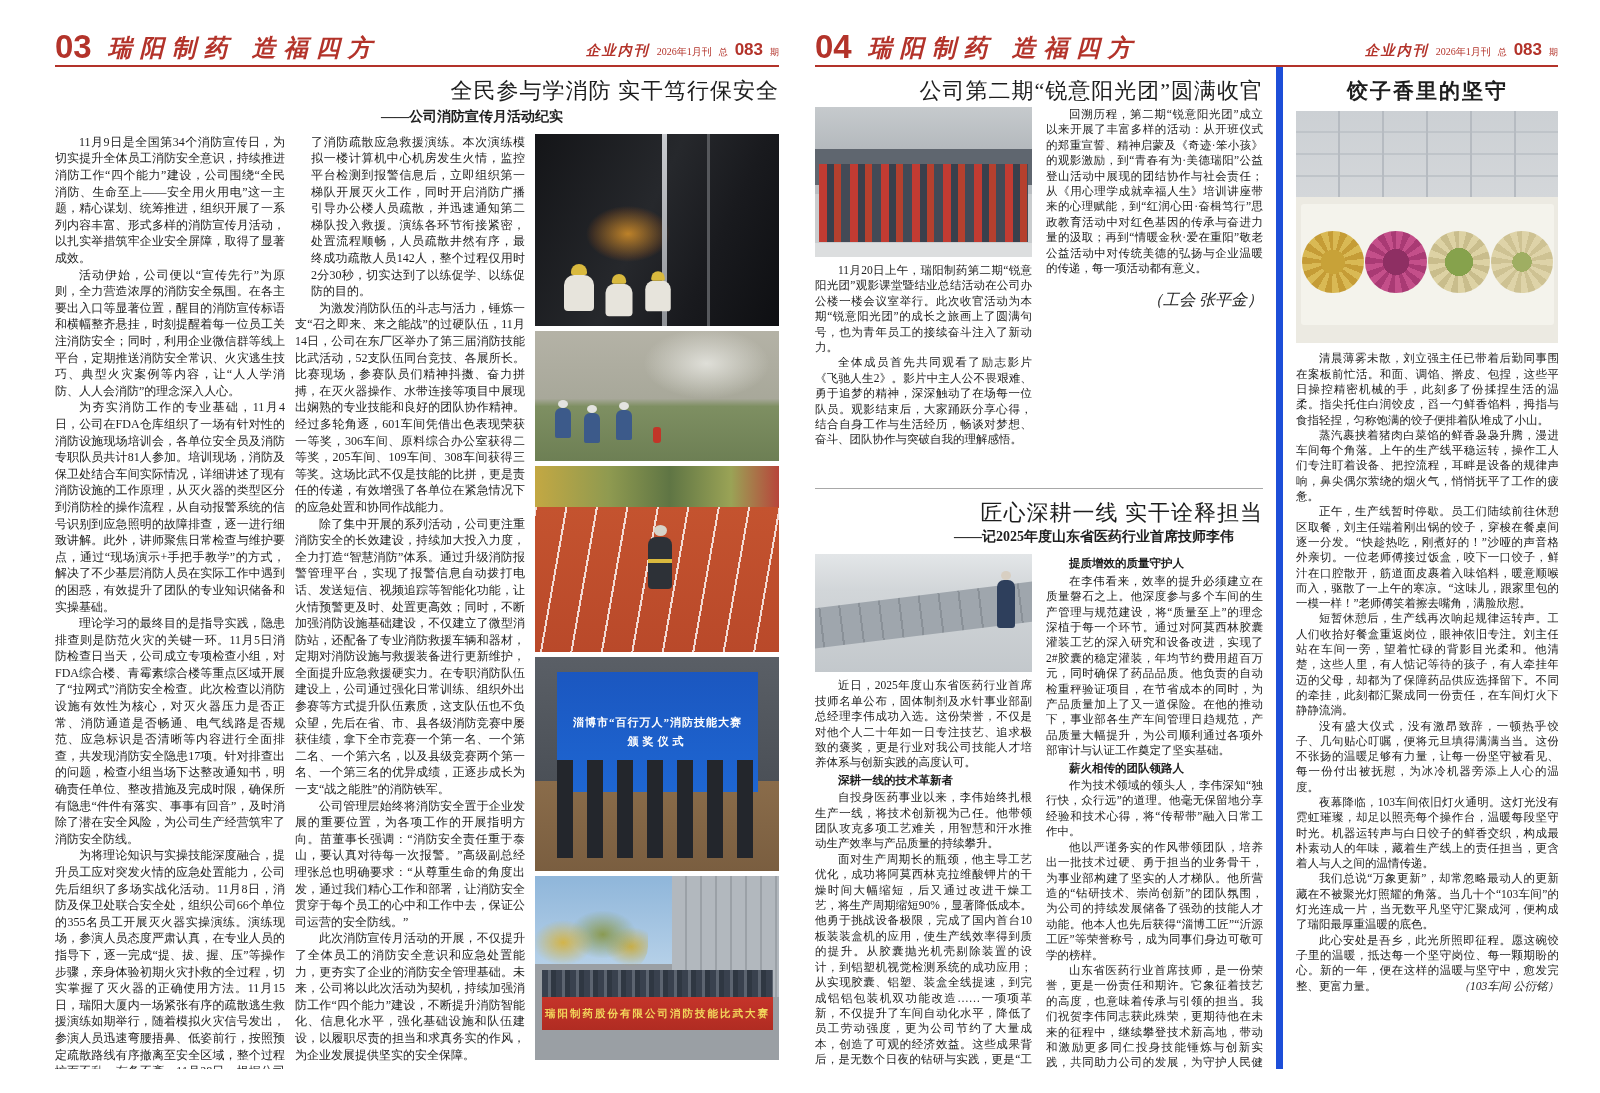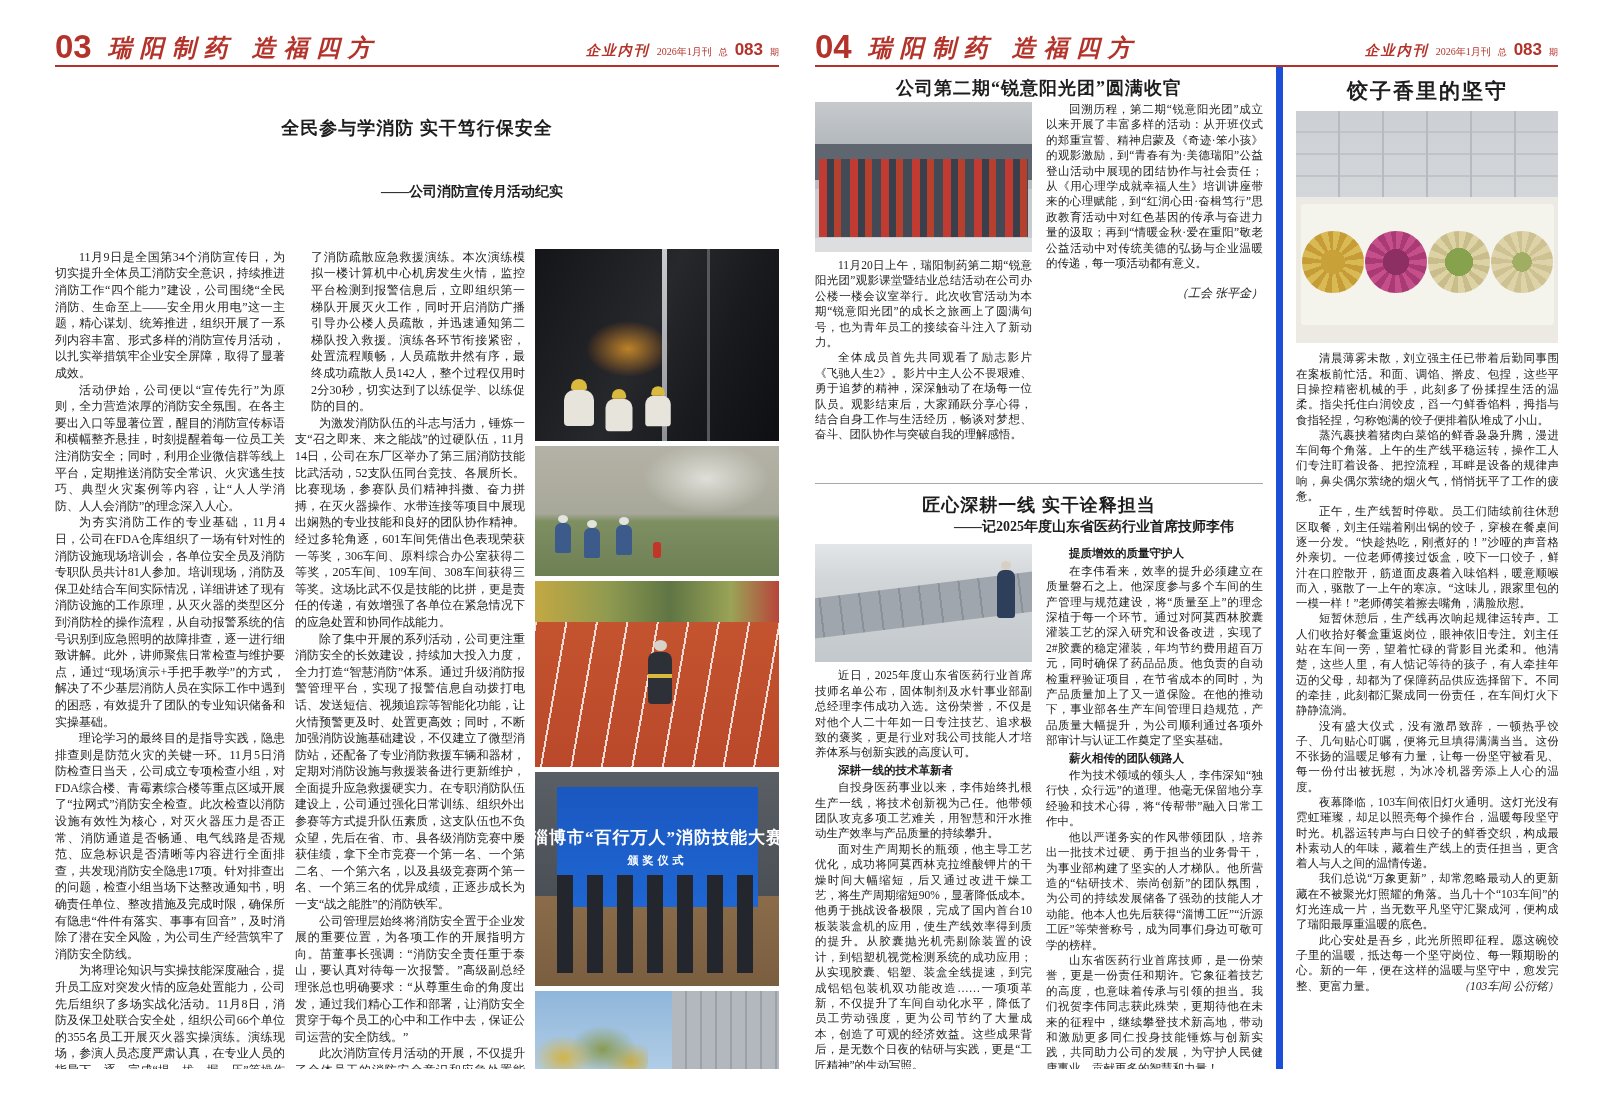--- a/index.html
+++ b/index.html
@@ -2,43 +2,43 @@
 <html><head>
 <meta charset="utf-8">
 <style>
   html,body { margin:0; padding:0; background:#ffffff; }
   body {
     width:1600px; height:1093px; overflow:hidden;
     font-family:"Liberation Serif", serif; color:#1d1d1d;
   }
   .spread { display:flex; box-sizing:border-box; height:100%; padding:34px 42px 24px 55px; gap:36px; }
   .page { display:flex; flex-direction:column; box-sizing:border-box; overflow:hidden; }
-  .page-left  { width:725px;gap:40px; }
+  .page-left  { width:725px; }
   .page-right { width:744px; }
 
   
   .page-header { display:flex; align-items:flex-end; border-bottom:2px solid #b3332a; padding-bottom:5px; flex:0 0 auto; }
   .page-no { font-family:"Liberation Sans", sans-serif; font-size:33px; font-weight:bold; color:#b3332a; line-height:.8; margin-right:16px; }
   .masthead { color:#b3332a; font-weight:bold; font-style:italic; font-size:24px; letter-spacing:8px; line-height:1; white-space:nowrap; }
   .masthead-2 { margin-left:16px; }
   .header-right { margin-left:auto; color:#b3332a; display:flex; align-items:baseline; gap:7px; white-space:nowrap; }
   .journal-label { font-size:14px; font-weight:bold; font-style:italic; letter-spacing:2px; }
   .issue-month { font-size:10px; }
   .issue-affix { font-size:9px; }
   .issue-number { font-family:"Liberation Sans", sans-serif; font-size:17px; font-weight:bold; line-height:.8; }
 
   
-  .art-title { text-align:center; font-size:18px; font-weight:bold; letter-spacing:1px; margin:10px 0 2px; line-height:1.25; }
+  .art-title { text-align:right; font-size:22px; font-weight:normal; letter-spacing:1px; margin:10px 0 2px; line-height:1.25; }
   .art-subtitle { text-align:center; font-size:14px; font-weight:bold; margin:1px 0 8px; padding-left:110px; }
   .subhead { font-size:12px; font-weight:bold; text-indent:2em; line-height:16px; margin:2px 0; }
 
   
   p.body-p { margin:0; text-align:justify; text-indent:2em; font-size:12px; line-height:16.6px; }
   p.cont { text-indent:0;margin-left:16px; }
-  .byline { text-align:right; font-style:italic; font-size:12px; margin-top:14px; }
+  .byline { text-align:right; font-style:italic; font-size:16px; margin-top:14px; }
   .byline-inline { text-align:right; font-style:italic; font-size:11.5px; margin-top:-15px; }
 
   
   .p3-cols { display:flex; gap:10px; flex:1; overflow:hidden; }
   .p3-col { width:230px; flex:0 0 auto; overflow:hidden; }
   .photo-col { width:245px; flex:0 0 auto; display:flex; flex-direction:column; gap:5px; overflow:hidden; }
 
   .ph { position:relative; width:100%; overflow:hidden; flex:0 0 auto; }
 
   
@@ -67,21 +67,21 @@
       repeating-linear-gradient(100deg, rgba(255,255,255,.8) 0 2px, transparent 2px 30px),
       linear-gradient(#c4532f, #b9492a); }
   .runner { position:absolute; left:46%; top:38%; width:24px; height:52px; border-radius:8px 8px 4px 4px; background:#2d3137; }
   .runner:before { content:""; position:absolute; left:6px; top:-12px; width:13px; height:11px; border-radius:50%; background:#d7d3c8; }
   .runner:after { content:""; position:absolute; left:0; top:22px; width:24px; height:4px; background:#d9b93e; }
 
   
   .ph-award { height:214px; background:linear-gradient(#5a5f66 0%, #4b5057 58%, #8a6c4a 58%, #7a5e40 100%); }
   .ph-award .screen { position:absolute; left:9%; top:7%; width:82%; height:56%; background:linear-gradient(#1b57c0,#1e66d2);
       display:flex; flex-direction:column; align-items:center; justify-content:center; gap:4px; }
-  .screen-line1 { color:#fff; font-weight:bold; font-size:17px; letter-spacing:1px; white-space:nowrap; }
+  .screen-line1 { color:#fff; font-weight:bold; font-size:11px; letter-spacing:1px; white-space:nowrap; }
   .screen-line2 { color:#fff; font-weight:bold; font-size:11px; letter-spacing:4px; }
   .ph-award .figs { position:absolute; left:6%; bottom:6%; width:88%; height:46%;
       background:repeating-linear-gradient(90deg, transparent 0 7px, #23262c 7px 23px, transparent 23px 30px); }
 
   
   .ph-banner { height:184px; background:linear-gradient(#8fb6da 0%, #b5d0e8 48%, #9a9fa4 48% 100%); }
   .ph-banner .building { position:absolute; right:0; top:0; width:44%; height:66%;
       background:repeating-linear-gradient(90deg, #b2b8be 0 13px, #9ba1a7 13px 15px); }
   .ph-banner .trees { position:absolute; left:0; top:12%; width:46%; height:44%; border-radius:30% 45% 40% 30%;
       background:radial-gradient(40px 30px at 25% 55%, #d2b44a, transparent 75%),

